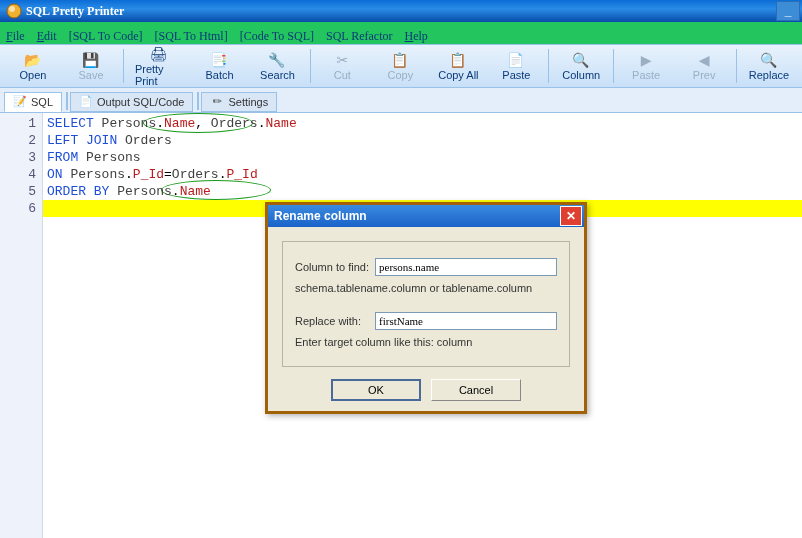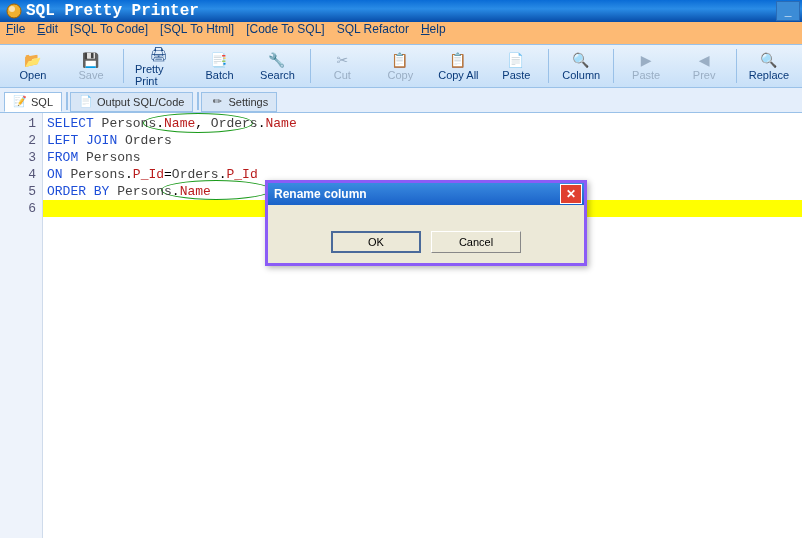--- a/index.html
+++ b/index.html
@@ -1,21 +1,21 @@
 <!DOCTYPE html>
 <html><head>
 <meta charset="utf-8">
 <style>
 html,body{margin:0;padding:0;font-family:Tahoma,Arial,sans-serif;font-size:11px;background:#fff;overflow:hidden}
 .window{width:802px;height:538px;position:relative;background:#fff}
 .titlebar{height:22px;background:linear-gradient(#0a6cd6,#2a8ce6 40%,#074ca8);display:flex;align-items:center;padding:0 2px;color:#fff;font-weight:bold}
 .title-icon{width:16px;height:16px;margin:0 4px;display:flex;align-items:center;justify-content:center}
-.title-text{font-size:16px;font-family:Liberation Mono, monospace;flex:1}
+.title-text{font-size:12px;font-family:Liberation Serif, serif;flex:1}
 .sysbtn{width:22px;height:18px;margin-left:2px;background:#3c8cd6;border:1px solid #2a6cb6;display:flex;align-items:center;justify-content:center;color:#fff;font-weight:bold;font-size:12px}
-.menubar{height:22px;background:#fdba74;border-bottom:1px solid #9ac1e8;display:flex;align-items:flex-start;padding:0 6px;font-family:Liberation Sans, sans-serif;font-size:12px;color:#0a3a7a}
+.menubar{height:22px;background:#22c55e;border-bottom:1px solid #9ac1e8;display:flex;align-items:flex-end;padding:0 6px;font-family:Liberation Serif, serif;font-size:12px;color:#0a3a7a}
 .menubar span{margin-right:12px;cursor:default}
 .menubar span u{text-decoration:underline}
 .toolbar{height:42px;background:linear-gradient(#e8f2fc,#c8e0f8);border-bottom:1px solid #9ac1e8;display:flex;align-items:center;padding:0 4px}
 .tbtn{display:flex;flex-direction:column;align-items:center;justify-content:center;padding:2px 6px;margin:2px 1px;min-width:42px;border:1px solid transparent;border-radius:2px;font-size:11px;color:#0a3a7a}
 .tbtn.dis{color:#9aaec4}
 .tbtn .ico{width:18px;height:18px;display:flex;align-items:center;justify-content:center;font-size:14px}
 .tsep{width:1px;height:34px;background:#9ac1e8;margin:0 3px}
 .tabbar{height:22px;background:#e4eefb;border-bottom:1px solid #9ac1e8;display:flex;align-items:center;padding:2px 4px 0 4px}
 .tab{display:flex;align-items:center;background:#fff;border:1px solid #9ac1e8;border-bottom:1px solid #fff;padding:2px 8px;margin-right:2px;margin-bottom:-1px;font-size:11px;color:#333}
 .tab.inactive{background:#d8e6f6;border-bottom:1px solid #9ac1e8}
@@ -24,21 +24,21 @@
 .editor{position:relative;height:449px;display:flex}
 .gutter{width:42px;background:#eef3fb;border-right:1px solid #cfdbeb;padding-top:2px;text-align:right;font-family:"Courier New",monospace;font-size:13px;color:#557}
 .gutter div{height:17px;line-height:17px;padding-right:6px}
 .code{flex:1;padding-top:2px;font-family:"Courier New",monospace;font-size:13px;line-height:17px;position:relative}
 .code .line{height:17px;padding-left:4px;white-space:pre;position:relative}
 .kw{color:#1d4ed8}
 .col{color:#b91c1c}
 .tbl{color:#404040}
 .line.current{background:#ffff00}
 .ellipse{position:absolute;border:1px solid #1a9a1a;border-radius:50%;pointer-events:none}
-.dialog{position:absolute;left:265px;top:180px;width:316px;border:3px solid #8b5cf6;background:#ece9d8;box-shadow:2px 2px 6px rgba(0,0,0,.3)}
+.dialog{position:absolute;left:265px;top:202px;width:316px;border:3px solid #a16207;background:#ece9d8;box-shadow:2px 2px 6px rgba(0,0,0,.3)}
 .dlg-title{height:22px;background:linear-gradient(#3a8be0,#1a62c8);display:flex;align-items:center;color:#fff;font-weight:bold;font-size:12px;padding-left:6px}
 .dlg-close{width:20px;height:18px;background:#e04030;border:1px solid #fff;display:flex;align-items:center;justify-content:center;margin-right:2px;color:#fff;font-weight:bold;font-size:12px}
 .dlg-body{padding:14px 14px 10px 14px}
 .dlg-group{border:1px solid #b8b4a0;padding:16px 12px 18px 12px;background:#ece9d8}
 .fld{display:flex;align-items:center;margin-bottom:6px}
 .fld label{width:80px;font-size:11px;color:#333}
 .fld input{flex:1;border:1px solid #7a9ab8;background:#fff;font-size:11px;padding:2px 3px;font-family:Tahoma}
 .hint{font-size:11px;color:#333;margin:4px 0 18px 0}
 .dlg-buttons{display:flex;justify-content:center;gap:10px;margin-top:12px}
 .dlg-buttons button{width:90px;height:22px;font-size:11px;background:#ece9d8;border:1px solid #888;border-top-color:#fff;border-left-color:#fff;cursor:default}
@@ -166,19 +166,31 @@
         <div class="line current"></div>
       </div>
   </div>
 
   <div class="dialog">
     <div class="dlg-title">
       <span style="flex:1">Rename column</span>
       <span class="dlg-close">✕</span>
     </div>
     <div class="dlg-body">
+      <div class="dlg-group">
+        <div class="fld">
+          <label>Column to find:</label>
+          <input type="text" value="persons.name" style="">
+        </div>
+        <div class="hint">schema.tablename.column or tablename.column</div>
+        <div class="fld">
+          <label>Replace with:</label>
+          <input type="text" value="firstName" style="">
+        </div>
+        <div class="hint" style="margin-bottom:0">Enter target column like this: column</div>
+      </div>
       <div class="dlg-buttons">
         <button class="default">OK</button>
         <button>Cancel</button>
       </div>
     </div>
   </div>
 </div>
 
 </body></html>

